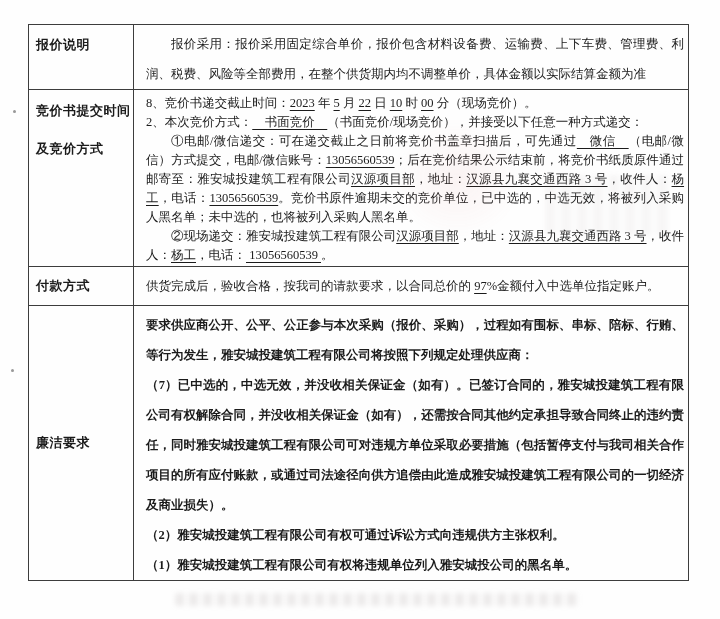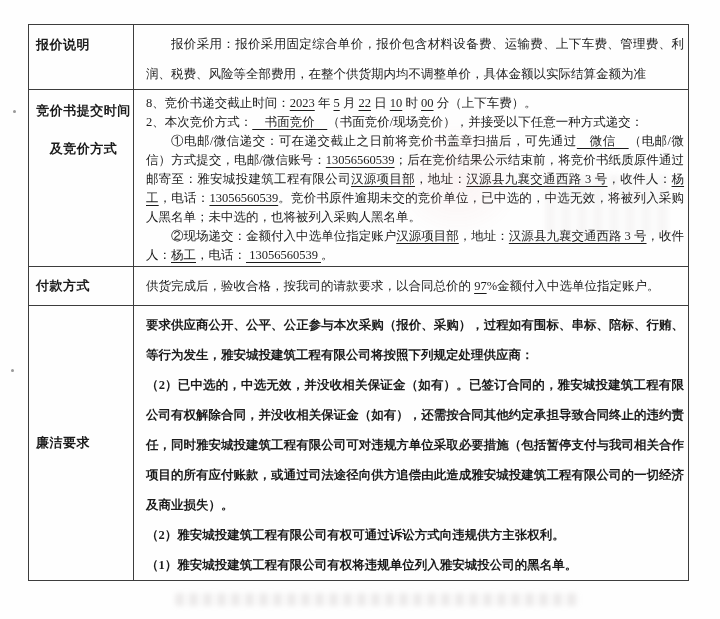--- a/index.html
+++ b/index.html
@@ -49,21 +49,21 @@
   .hline { line-height: 20px; }
 
   
   tr.quote-note { height: 62px; }
   tr.quote-note th { vertical-align: top; padding-top: 10px; }
   tr.quote-note td { vertical-align: top; padding-top: 4px; }
   tr.quote-note td p { line-height: 30px; }
 
   
   tr.bid-submission { height: 177px; }
-  tr.bid-submission th { vertical-align: top; padding-top: 2px; text-align: center; }
+  tr.bid-submission th { vertical-align: top; padding-top: 2px; }
   tr.bid-submission th .hline { line-height: 38px; }
   tr.bid-submission td { vertical-align: top; padding-top: 4px; }
   tr.bid-submission td p { line-height: 19px; }
 
   
   tr.payment { height: 39px; }
   tr.payment td p { line-height: 20px; }
 
   
   tr.integrity { height: 274px; }
@@ -116,41 +116,41 @@
           <td>
             <p class="indent"><span>报价采用：报价采用固定综合单价，报价包含材料设备费、运输费、上下车费、管理费、利润、税费、风险等全部费用，在整个供货期内均不调整单价，具体金额以实际结算金额为准</span></p>
           </td>
         </tr>
         <tr class="bid-submission">
           <th>
             <div class="hline">竞价书提交时间</div>
             <div class="hline">及竞价方式</div>
           </th>
           <td>
-            <p><span>8、竞价书递交截止时间：</span><span class="u">2023</span><span> 年 </span><span class="u">5</span><span> 月 </span><span class="u">22</span><span> 日 </span><span class="u">10</span><span> 时 </span><span class="u">00</span><span> 分（上下车费）。</span></p>
+            <p><span>8、竞价书递交截止时间：</span><span class="u">2023</span><span> 年 </span><span class="u">5</span><span> 月 </span><span class="u">22</span><span> 日 </span><span class="u">10</span><span> 时 </span><span class="u">00</span><span> 分（现场竞价）。</span></p>
             <p><span>2、本次竞价方式：</span><span class="u">　书面竞价　</span><span>（书面竞价/现场竞价），并接受以下任意一种方式递交：</span></p>
             <p class="indent"><span>①电邮/微信递交：可在递交截止之日前将竞价书盖章扫描后，可先通过</span><span class="u">　微信　</span><span>（电邮/微信）方式提交，电邮/微信账号：</span><span class="u">13056560539</span><span>；后在竞价结果公示结束前，将竞价书纸质原件通过邮寄至：雅安城投建筑工程有限公司</span><span class="u">汉源项目部</span><span>，地址：</span><span class="u">汉源县九襄交通西路 3 号</span><span>，收件人：</span><span class="u">杨工</span><span>，电话：</span><span class="u">13056560539</span><span>。竞价书原件逾期未交的竞价单位，已中选的，中选无效，将被列入采购人黑名单；未中选的，也将被列入采购人黑名单。</span></p>
-            <p class="indent"><span>②现场递交：金额付入中选单位指定账户</span><span class="u">汉源项目部</span><span>，地址：</span><span class="u">汉源县九襄交通西路 3 号</span><span>，收件人：</span><span class="u">杨工</span><span>，电话：</span><span class="u"> 13056560539 </span><span>。</span></p>
+            <p class="indent"><span>②现场递交：雅安城投建筑工程有限公司</span><span class="u">汉源项目部</span><span>，地址：</span><span class="u">汉源县九襄交通西路 3 号</span><span>，收件人：</span><span class="u">杨工</span><span>，电话：</span><span class="u"> 13056560539 </span><span>。</span></p>
           </td>
         </tr>
         <tr class="payment">
           <th>
             <div class="hline">付款方式</div>
           </th>
           <td>
             <p><span>供货完成后，验收合格，按我司的请款要求，以合同总价的 </span><span class="u">97</span><span>%金额付入中选单位指定账户。</span></p>
           </td>
         </tr>
         <tr class="integrity">
           <th>
             <div class="hline">廉洁要求</div>
           </th>
           <td>
             <p><span>要求供应商公开、公平、公正参与本次采购（报价、采购），过程如有围标、串标、陪标、行贿、等行为发生，雅安城投建筑工程有限公司将按照下列规定处理供应商：</span></p>
-            <p><span>（2）已中选的，中选无效，并没收相关保证金（如有）。已签订合同的，雅安城投建筑工程有限公司有权解除合同，并没收相关保证金（如有），还需按合同其他约定承担导致合同终止的违约责任，同时雅安城投建筑工程有限公司可对违规方单位采取必要措施（包括暂停支付与我司相关合作项目的所有应付账款，或通过司法途径向供方追偿由此造成雅安城投建筑工程有限公司的一切经济及商业损失）。</span></p>
+            <p><span>（7）已中选的，中选无效，并没收相关保证金（如有）。已签订合同的，雅安城投建筑工程有限公司有权解除合同，并没收相关保证金（如有），还需按合同其他约定承担导致合同终止的违约责任，同时雅安城投建筑工程有限公司可对违规方单位采取必要措施（包括暂停支付与我司相关合作项目的所有应付账款，或通过司法途径向供方追偿由此造成雅安城投建筑工程有限公司的一切经济及商业损失）。</span></p>
             <p><span>（2）雅安城投建筑工程有限公司有权可通过诉讼方式向违规供方主张权利。</span></p>
             <p><span>（1）雅安城投建筑工程有限公司有权将违规单位列入雅安城投公司的黑名单。</span></p>
           </td>
         </tr>
       </tbody>
   </table>
 
   <div class="stamp-bleed"></div>
   <div class="bleed-side"></div>
   <div class="bleed-band"></div>

